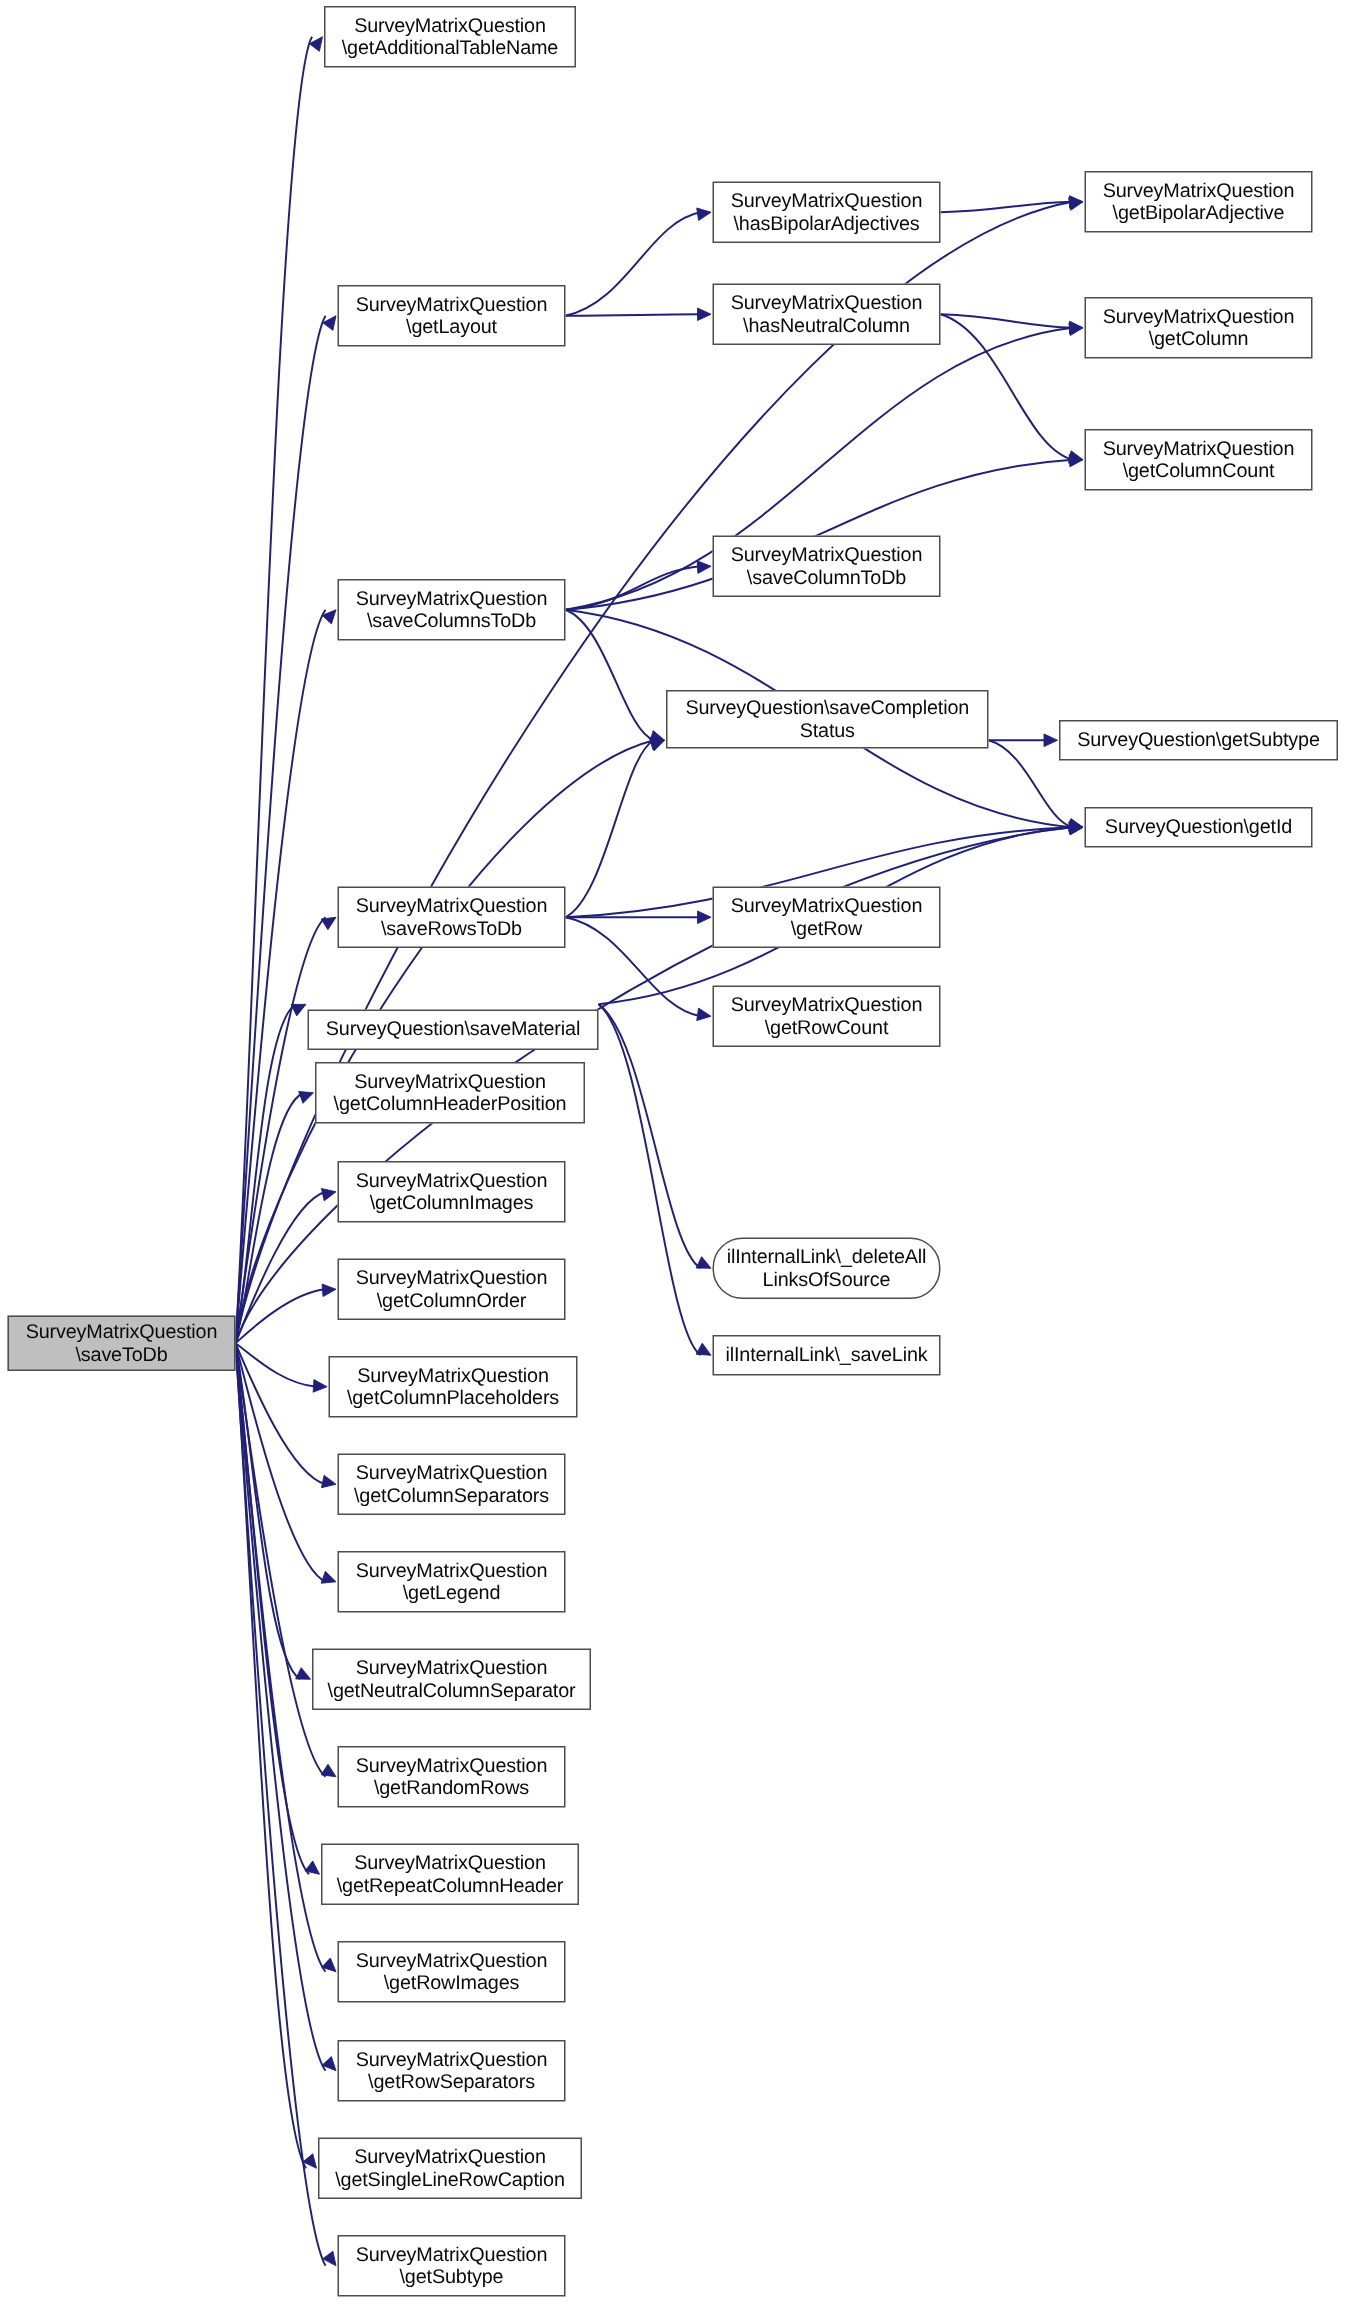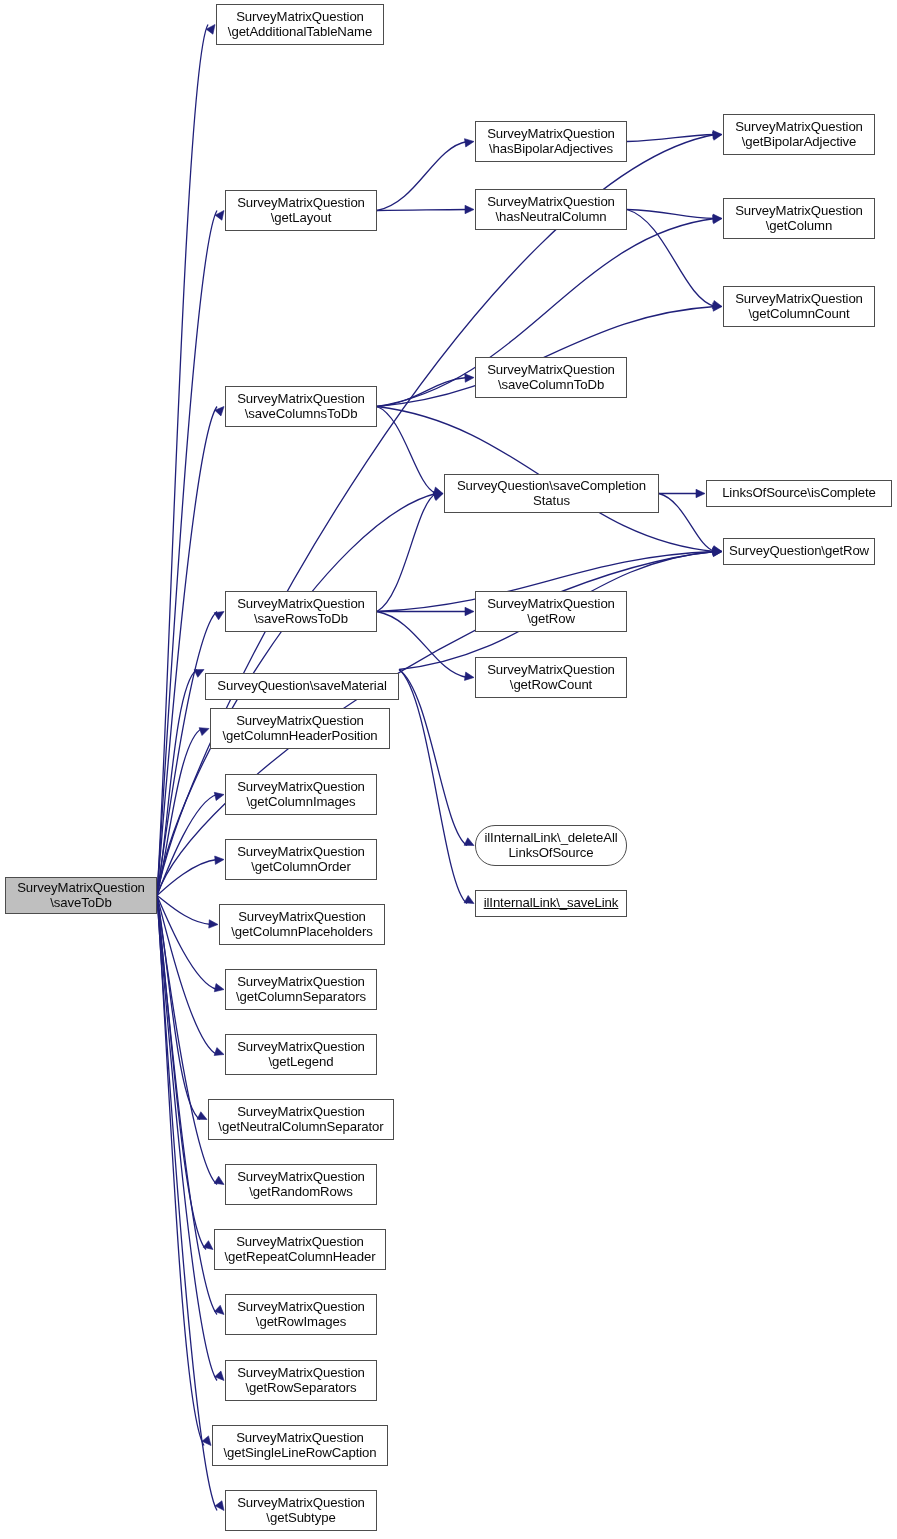--- a/index.html
+++ b/index.html
@@ -159,24 +159,24 @@
       <div class="node-box" style="left: 723px; top: 114px; width: 152px; height: 41px;"><span class="node-label">SurveyMatrixQuestion
 \getBipolarAdjective</span></div>
       <div class="node-box" style="left: 723px; top: 198px; width: 152px; height: 41px;"><span class="node-label">SurveyMatrixQuestion
 \getColumn</span></div>
       <div class="node-box" style="left: 723px; top: 286px; width: 152px; height: 41px;"><span class="node-label">SurveyMatrixQuestion
 \getColumnCount</span></div>
       <div class="node-box" style="left: 225px; top: 386px; width: 152px; height: 41px;"><span class="node-label">SurveyMatrixQuestion
 \saveColumnsToDb</span></div>
       <div class="node-box" style="left: 475px; top: 357px; width: 152px; height: 41px;"><span class="node-label">SurveyMatrixQuestion
 \saveColumnToDb</span></div>
-      <div class="node-box" style="left: 444px; top: 474px; width: 215px; height: 39px;"><span class="node-label">SurveyQuestion\saveCompletion
+      <div class="node-box" style="left: 444px; top: 460px; width: 215px; height: 39px;"><span class="node-label">SurveyQuestion\saveCompletion
 Status</span></div>
-      <div class="node-box" style="left: 706px; top: 480px; width: 186px; height: 27px;"><span class="node-label">LinksOfSource\isComplete</span></div>
-      <div class="node-box" style="left: 723px; top: 538px; width: 152px; height: 27px;"><span class="node-label">SurveyQuestion\getRow</span></div>
+      <div class="node-box" style="left: 706px; top: 480px; width: 186px; height: 27px;"><span class="node-label">SurveyQuestion\getSubtype</span></div>
+      <div class="node-box" style="left: 723px; top: 538px; width: 152px; height: 27px;"><span class="node-label">SurveyQuestion\getId</span></div>
       <div class="node-box" style="left: 225px; top: 591px; width: 152px; height: 41px;"><span class="node-label">SurveyMatrixQuestion
 \saveRowsToDb</span></div>
       <div class="node-box" style="left: 475px; top: 591px; width: 152px; height: 41px;"><span class="node-label">SurveyMatrixQuestion
 \getRow</span></div>
       <div class="node-box" style="left: 475px; top: 657px; width: 152px; height: 41px;"><span class="node-label">SurveyMatrixQuestion
 \getRowCount</span></div>
       <div class="node-box" style="left: 205px; top: 656px; width: 194px; height: 27px; margin-top: 17px;"><span class="node-label">SurveyQuestion\saveMaterial</span></div>
       <div class="node-box" style="left: 210px; top: 708px; width: 180px; height: 41px;"><span class="node-label">SurveyMatrixQuestion
 \getColumnHeaderPosition</span></div>
       <div class="node-box" style="left: 225px; top: 774px; width: 152px; height: 41px;"><span class="node-label">SurveyMatrixQuestion
@@ -198,15 +198,15 @@
       <div class="node-box" style="left: 225px; top: 1294px; width: 152px; height: 41px;"><span class="node-label">SurveyMatrixQuestion
 \getRowImages</span></div>
       <div class="node-box" style="left: 225px; top: 1360px; width: 152px; height: 41px;"><span class="node-label">SurveyMatrixQuestion
 \getRowSeparators</span></div>
       <div class="node-box" style="left: 212px; top: 1425px; width: 176px; height: 41px;"><span class="node-label">SurveyMatrixQuestion
 \getSingleLineRowCaption</span></div>
       <div class="node-box" style="left: 225px; top: 1490px; width: 152px; height: 41px;"><span class="node-label">SurveyMatrixQuestion
 \getSubtype</span></div>
       <div class="node-box" style="left: 475px; top: 825px; width: 152px; height: 41px; border-radius: 20px;"><span class="node-label">ilInternalLink\_deleteAll
 LinksOfSource</span></div>
-      <div class="node-box" style="left: 475px; top: 890px; width: 152px; height: 27px; text-decoration: underline;"><span class="node-label">ilInternalLink\_saveLink</span></div>
+      <div class="node-box" style="left: 475px; top: 890px; width: 152px; height: 27px;"><span class="node-label">ilInternalLink\_saveLink</span></div>
     </div>
 </div>
 
 </body></html>

